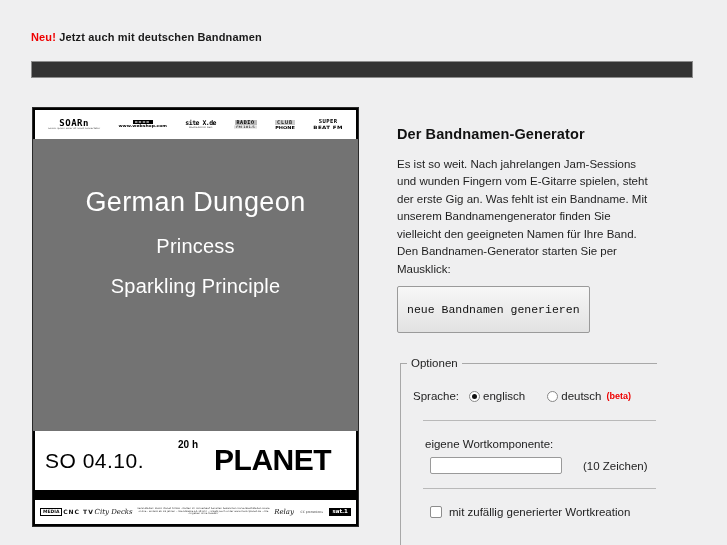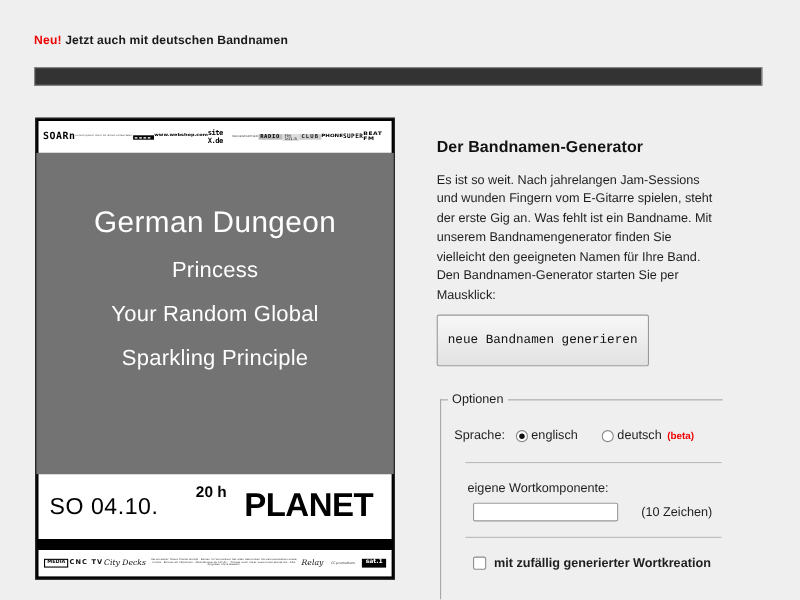--- a/index.html
+++ b/index.html
@@ -63,21 +63,21 @@
     margin: 2px 2px 0 2px;
     display: flex;
     align-items: center;
     justify-content: space-around;
     padding: 0 4px;
     box-sizing: border-box;
     overflow: hidden;
   }
   .logo-blk {
     display: flex;
-    flex-direction: row;
+    flex-direction: column;
     align-items: center;
     justify-content: center;
     line-height: 1;
   }
   .logo-mark {
     font-family: "DejaVu Sans Mono", monospace;
     font-weight: bold;
     color: #000;
     letter-spacing: -0.5px;
   }
@@ -136,21 +136,21 @@
     color: #000;
     box-sizing: border-box;
     padding-left: 10px;
   }
   .poster-date {
     font-size: 21px;
     letter-spacing: 0.5px;
     white-space: nowrap;
   }
   .poster-time {
-    font-size: 14px;
+    font-size: 10px;
     font-weight: bold;
     margin-left: 34px;
     align-self: flex-start;
     margin-top: 8px;
   }
   .poster-venue {
     margin-left: 16px;
     text-align: left;
     line-height: 0.88;
     font-weight: bold;
@@ -313,21 +313,20 @@
   }
   .hr2 {
     border-top: 1px solid #b9b9b9;
     width: 233px;
     margin: 14px 0 0 10px;
   }
   .chk-row {
     display: flex;
     align-items: flex-start;
     margin: 17px 0 0 17px;
-    font-weight: bold;
   }
   .checkbox {
     width: 12px;
     height: 12px;
     border: 1px solid #8d8d8d;
     background: #fff;
     border-radius: 2px;
     box-sizing: border-box;
     flex: none;
     cursor: pointer;
@@ -373,21 +372,20 @@
     </div>
     <div class="logo-blk lg6">
       <span class="logo-mark">SUPER</span>
       <span class="logo-sub">BEAT FM</span>
     </div>
   </div>
 
   <div class="poster-main">
     <div class="poster-headline">German Dungeon</div>
     <div class="poster-band">Princess</div>
-    <div class="poster-band">Your Random Global</div>
     <div class="poster-band">Sparkling Principle</div>
   </div>
 
   <div class="poster-datebar">
     <span class="poster-date">SO 04.10.</span>
     <span class="poster-time">20 h</span>
     <span class="poster-venue">
       <span style="display:block">PLANET</span>
     </span>
   </div>

